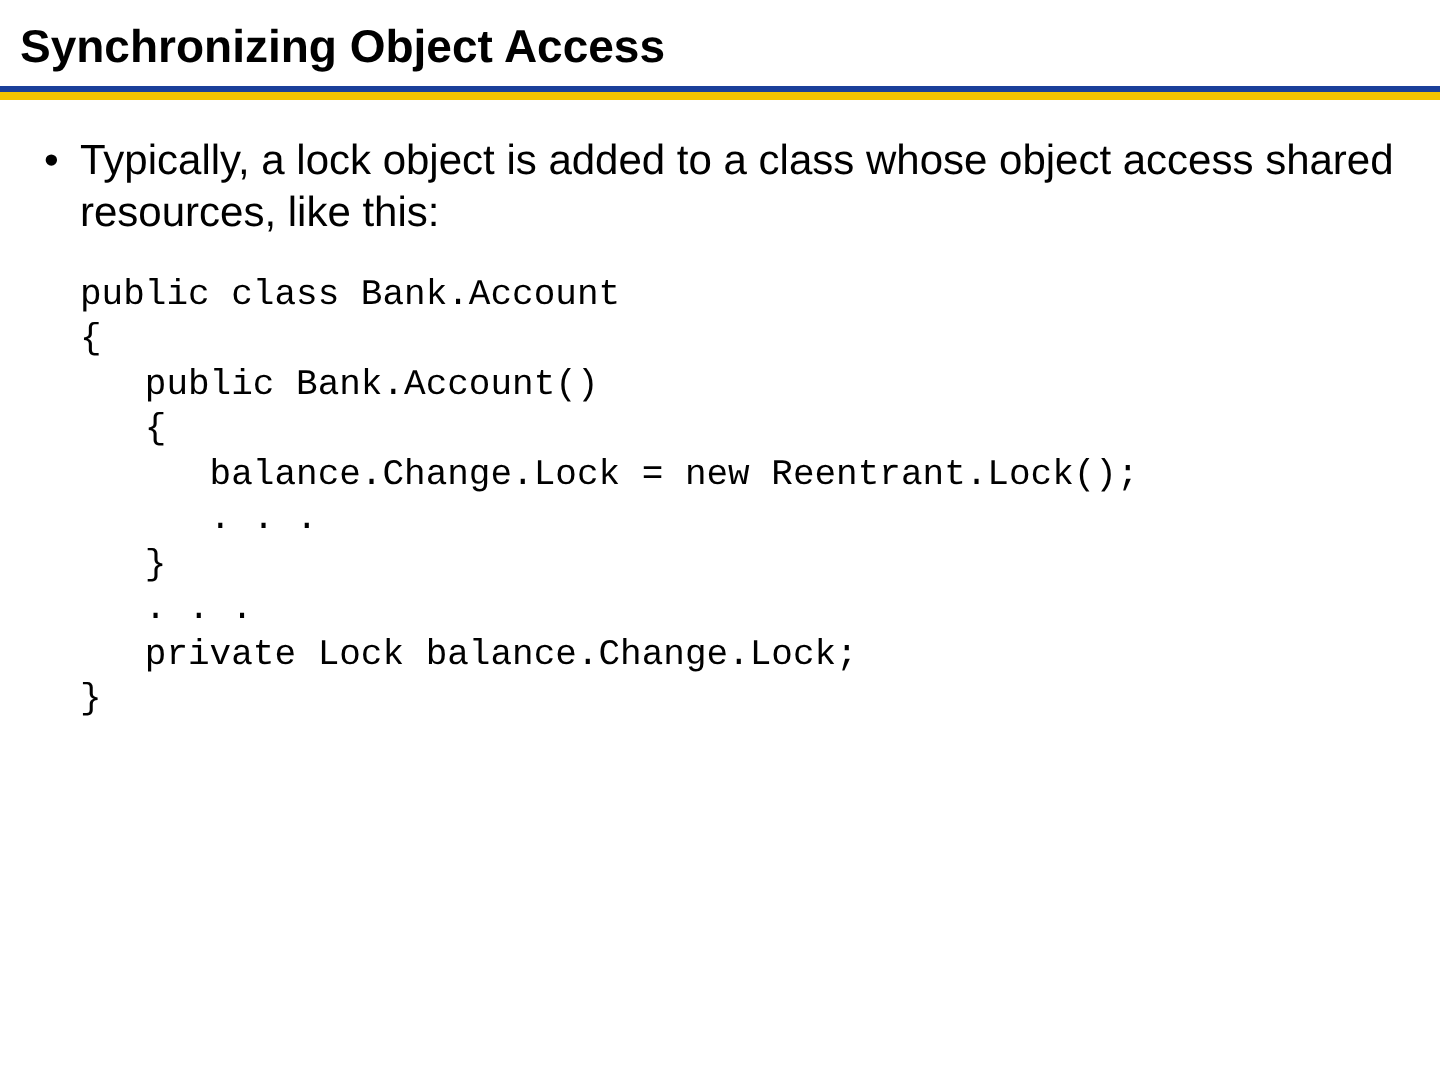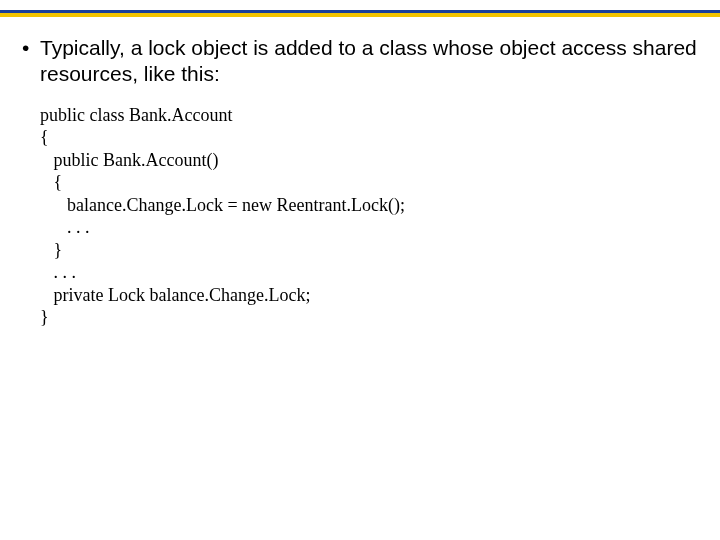--- a/index.html
+++ b/index.html
@@ -49,31 +49,34 @@
   }
   .bullet-dot {
     width: 18px;
     flex: 0 0 18px;
     text-align: left;
   }
   .bullet-text {
     flex: 1;
   }
   .code {
-    font-family: Liberation Serif, serif;
+    font-family: Liberation Mono, monospace;
     font-size: 18px;
     line-height: 1.25;
     white-space: pre;
     margin-left: 18px;
   }
 </style>
 </head>
 <body>
 
 <div class="slide">
+  <div class="title-wrap">
+    <h1 class="title">Synchronizing Object Access</h1>
+  </div>
   <div class="rule-blue"></div>
   <div class="rule-yellow"></div>
 
   <div class="body">
     <div class="bullet-row">
       <div class="bullet-dot">•</div>
       <div class="bullet-text">Typically, a lock object is added to a class whose object access shared resources, like this:</div>
     </div>
     <div class="code">public class Bank.Account
 {

